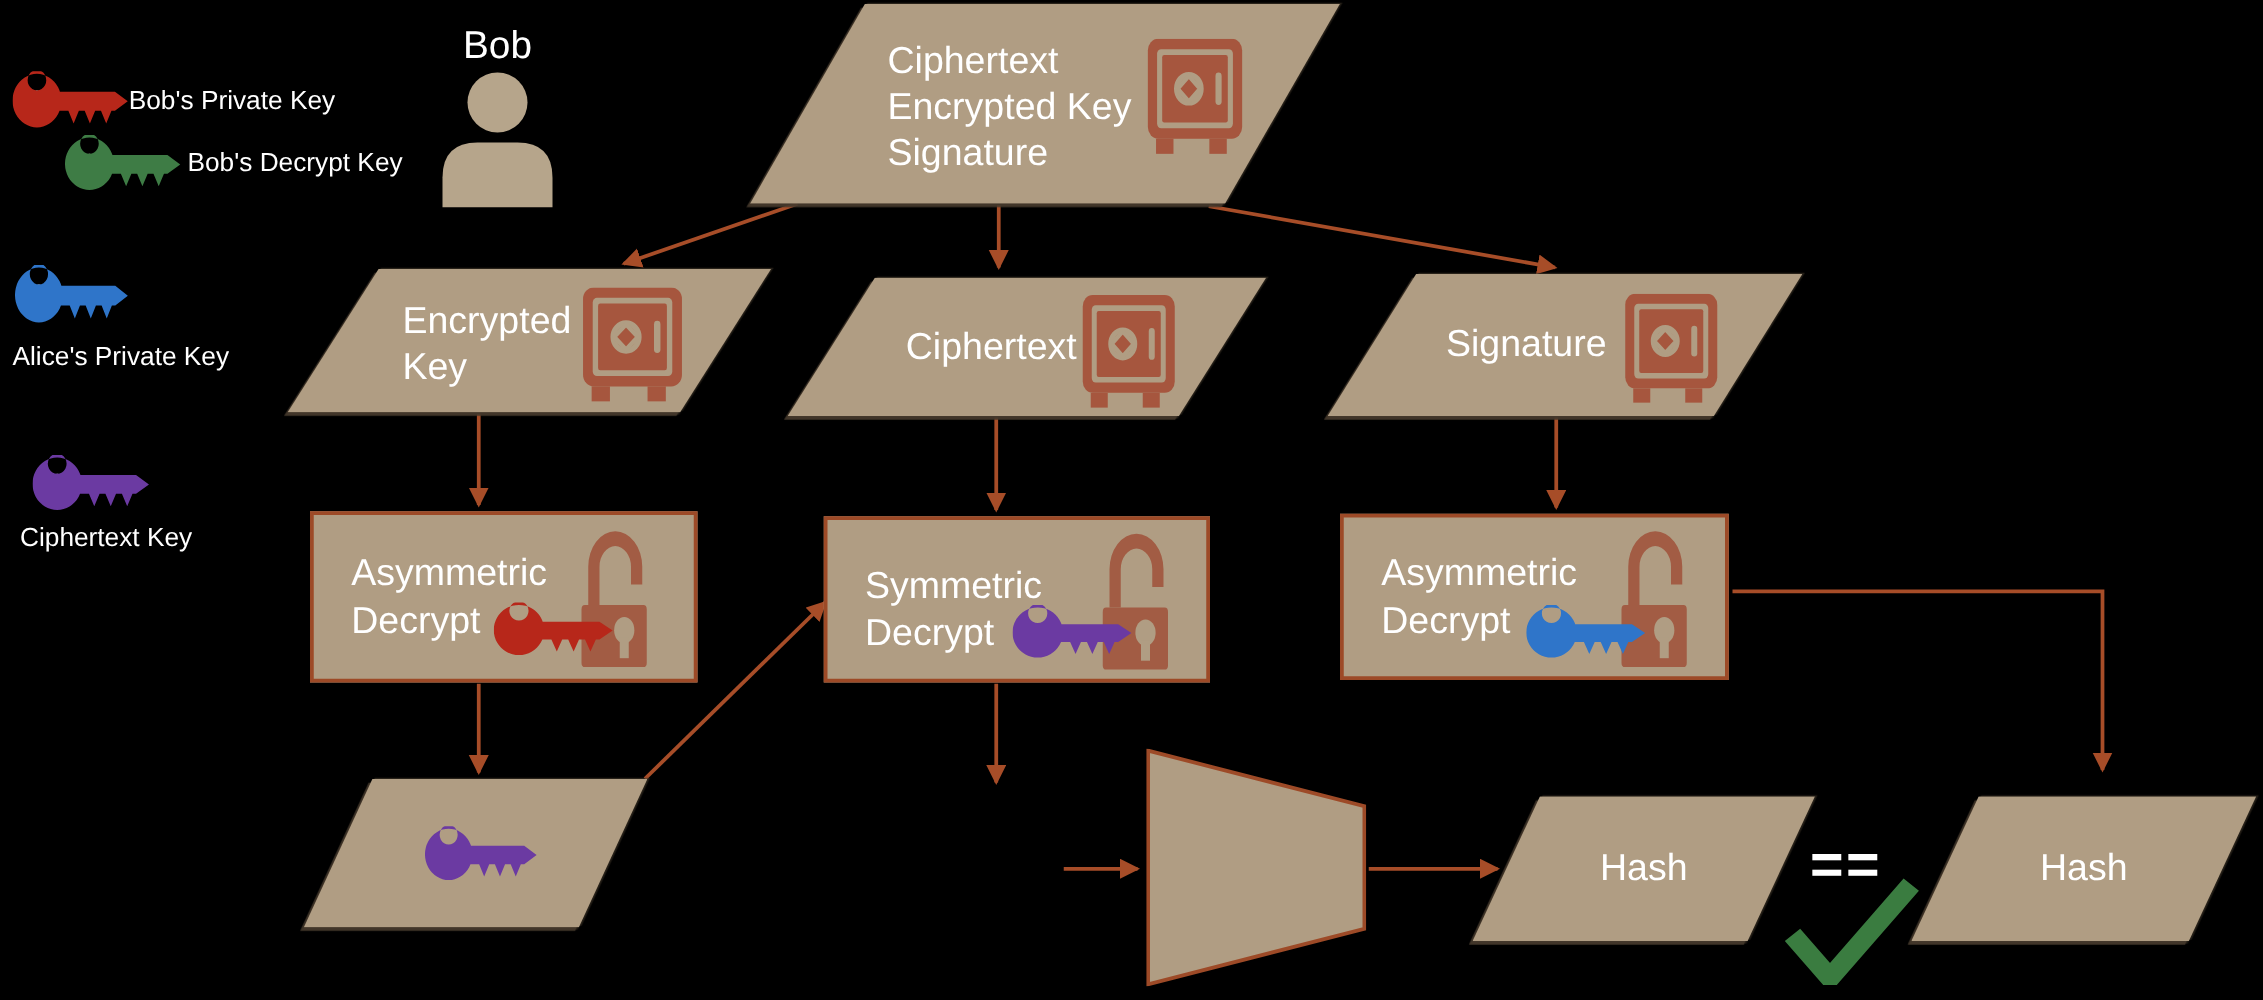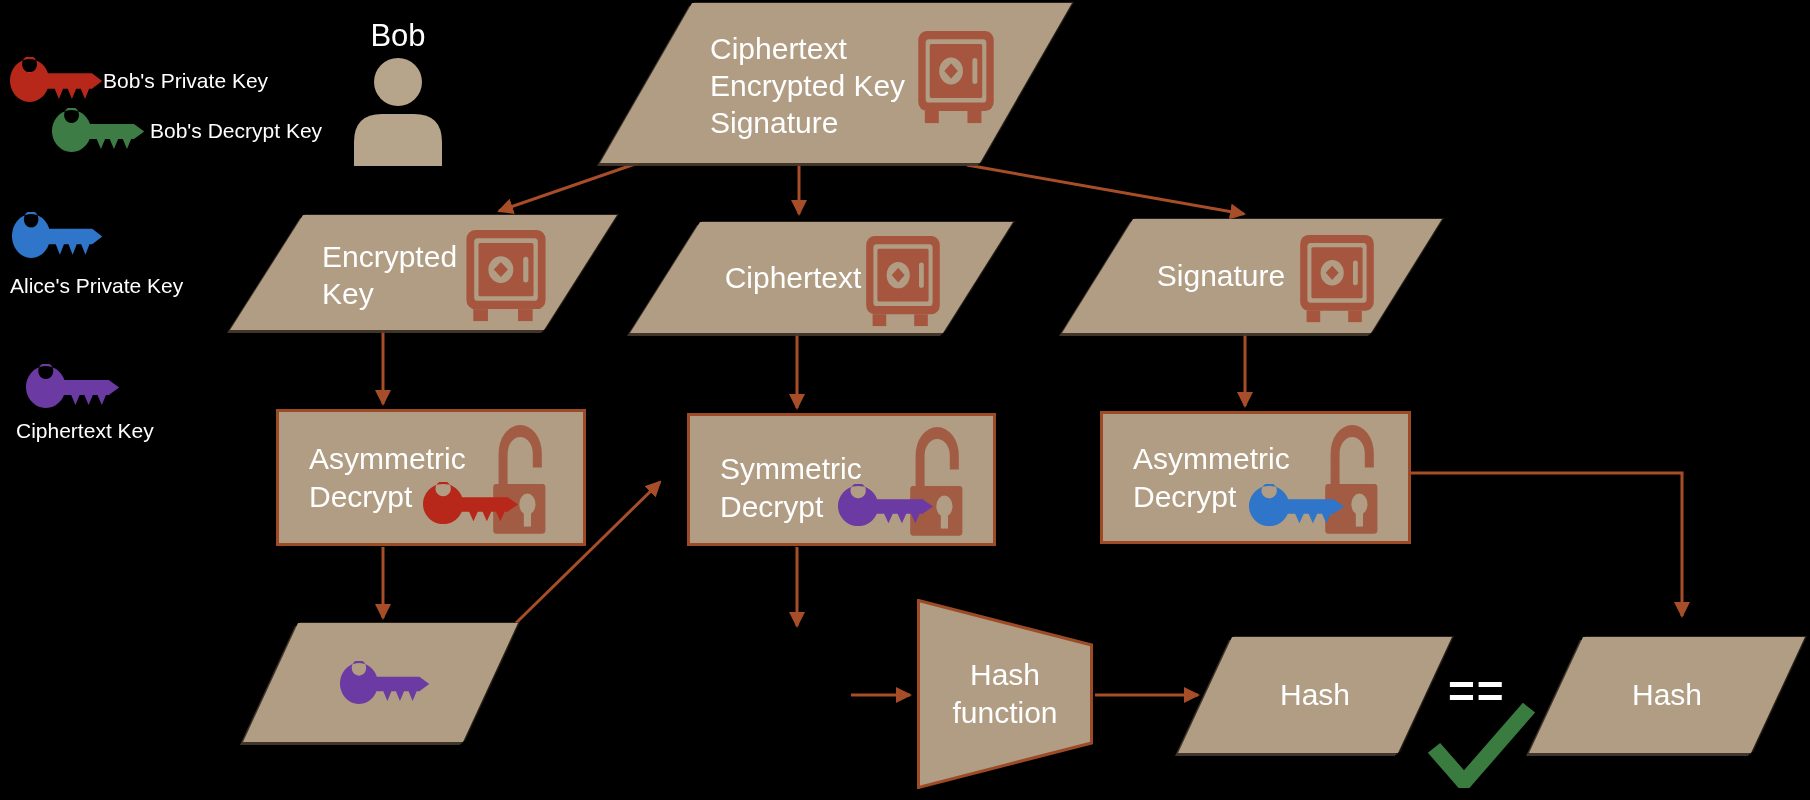--- a/index.html
+++ b/index.html
@@ -7,21 +7,21 @@
     position:relative;width:1810px;height:800px;background:#000;overflow:hidden;
     font-family:"Liberation Sans",sans-serif;color:#fff;
   }
   
   .para{
     position:absolute;background:#b09d83;
     clip-path:polygon(var(--s) 0,100% 0,calc(100% - var(--s)) 100%,0 100%);
   }
   .para-wrap{position:absolute;filter:drop-shadow(-3px 3px 0 rgba(70,58,44,.9)) drop-shadow(2px -1px 0 rgba(70,58,44,.55));}
   .box{
-    position:absolute;background:#b09d83;border:3px solid #9d4a27;box-sizing:border-box;margin-left:28px;
+    position:absolute;background:#b09d83;border:3px solid #9d4a27;box-sizing:border-box;
   }
   .lbl{color:#fff;font-size:30px;line-height:38px;}
   .flex-center{display:flex;align-items:center;justify-content:center;position:absolute;}
   .flex-left{display:flex;align-items:center;position:absolute;}
   .icon{position:absolute;}
   
   .legend-label{position:absolute;font-size:21px;font-weight:400;color:#fff;white-space:nowrap;}
   .actor-name{position:absolute;font-size:31px;color:#fff;text-align:center;}
   .equals{position:absolute;font-size:46px;font-weight:bold;color:#fff;letter-spacing:2px;}
   .arrows{position:absolute;left:0;top:0;pointer-events:none;}
@@ -195,23 +195,20 @@
       <svg class="icon" style="left:97px;top:38px" width="92" height="45" viewBox="0 0 102 46" preserveAspectRatio="none">
         <use href="#key" fill="#6b3aa2"></use>
       </svg>
     </div>
   </div>
 
 
   <svg style="position:absolute;left:917px;top:599px" width="176" height="190" viewBox="0 0 176 190">
     <polygon points="1.5,1.5 174.5,46 174.5,144 1.5,188.5" fill="#b09d83" stroke="#9d4a27" stroke-width="3"></polygon>
   </svg>
-  <div class="lbl hash-fn-label" style="left:917px;top:599px;width:176px;height:190px">
-    <span style="width:140px">Hash function</span>
-  </div>
 
   <div class="para-wrap" style="left:1178px;top:637px;width:274px;height:116px">
     <div class="para" style="left:0;top:0;width:274px;height:116px;--s:54px">
       <div class="lbl flex-center" style="left:0;top:0;right:0;bottom:0">Hash</div>
     </div>
   </div>
 
   <div class="equals" style="left:1448px;top:664px">==</div>
 
   <svg class="icon" style="left:1426px;top:700px" width="110" height="88" viewBox="0 0 110 92" preserveAspectRatio="none">

